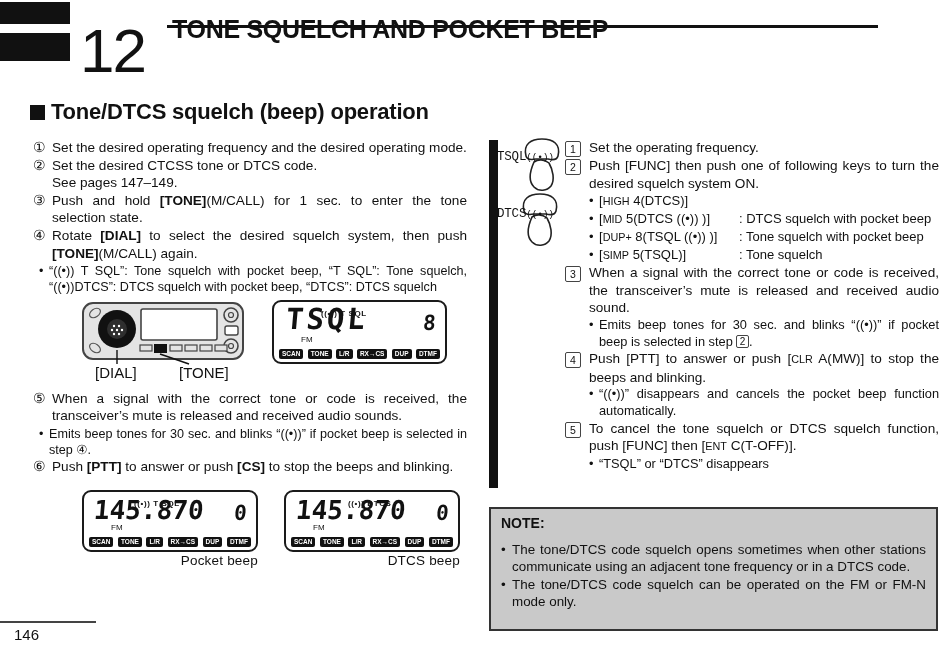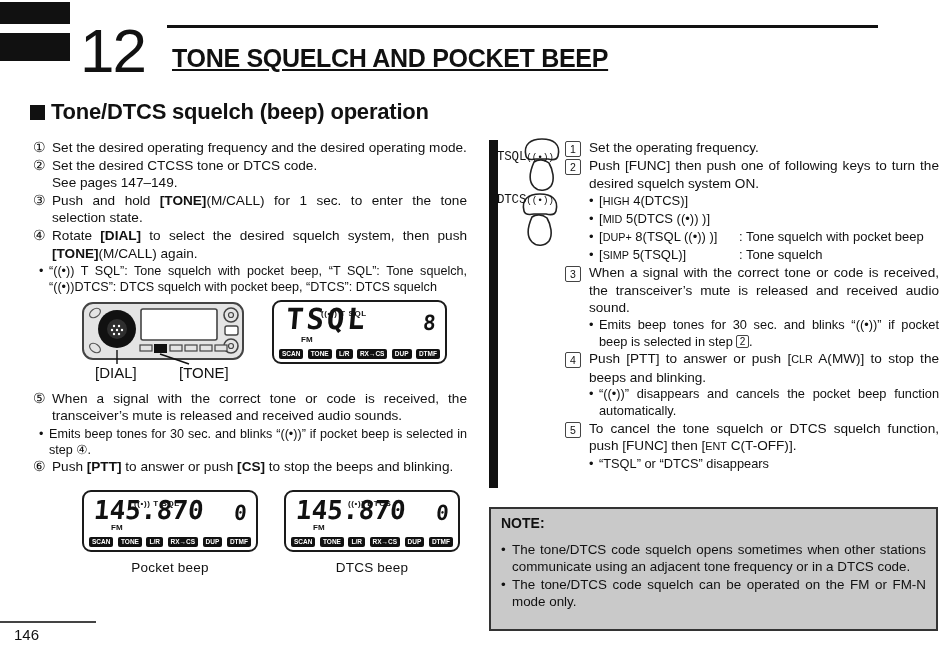--- a/index.html
+++ b/index.html
@@ -7,21 +7,21 @@
     width:950px;height:672px;position:relative;background:#ffffff;
     font-family:"Liberation Sans", sans-serif;color:#111;overflow:hidden;
     -webkit-font-smoothing:antialiased;
   }
   
   .tab{position:absolute;left:0;background:#111;}
   .tab1{top:2px;width:70px;height:22px;}
   .tab2{top:33px;width:70px;height:28px;}
   .chapter-num{position:absolute;left:80px;top:4px;font-size:62px;line-height:1;font-weight:400;letter-spacing:-2px;margin-top:16px;}
   .header-rule{position:absolute;left:167px;top:25px;width:711px;height:3px;background:#111;}
-  .chapter-title{position:absolute;left:172px;top:44px;font-size:25px;font-weight:700;letter-spacing:-0.3px;margin:0;text-decoration:underline;}
+  .chapter-title{position:absolute;left:172px;top:15px;font-size:25px;font-weight:700;letter-spacing:-0.3px;margin:0;}
   .section-heading{position:absolute;left:30px;top:99px;font-size:22px;font-weight:700;letter-spacing:-0.2px;display:flex;align-items:center;}
   .section-square{display:inline-block;width:15px;height:15px;background:#111;margin-right:6px;}
 
   
   .left-col{position:absolute;left:33px;top:139px;width:434px;font-size:13.6px;line-height:17.6px;text-align:justify;}
   .right-steps{position:absolute;left:565px;top:139px;width:374px;font-size:13.6px;line-height:17.6px;text-align:justify;}
   .vbar{position:absolute;left:489px;top:140px;width:9px;height:348px;background:#111;}
 
   .step{display:flex;margin:0;}
   .stepnum{width:19px;flex:0 0 19px;font-size:14px;}
@@ -38,46 +38,46 @@
   .lbl-dial{left:62px;top:64px;}
   .lbl-tone{left:146px;top:64px;}
 
   .lcd{position:absolute;background:#fff;border:2px solid #1a1a1a;border-radius:9px;}
   .lcd-1{left:239px;top:0;width:171px;height:60px;}
   .lcd-ind{position:absolute;top:3px;font-size:8px;font-weight:700;letter-spacing:0.6px;white-space:nowrap;}
   .seg{font-family:"DejaVu Sans Mono", monospace;font-weight:700;transform:skewX(-5deg);}
   .lcd-main{position:absolute;left:12px;top:9px;font-size:29px;letter-spacing:3px;}
   .lcd-main-freq{position:absolute;left:10px;top:10px;font-size:26px;letter-spacing:0px;}
   .lcd-digit{position:absolute;right:9px;top:13px;font-size:21px;}
-  .lcd-mode{position:absolute;left:27px;bottom:13px;font-size:8px;font-weight:700;}
+  .lcd-mode{position:absolute;left:27px;bottom:13px;font-size:8px;font-weight:400;}
   .lcd-chips{position:absolute;left:5px;right:5px;bottom:3px;display:flex;justify-content:space-between;}
   .chip{background:#111;color:#fff;font-size:6.5px;font-weight:700;line-height:8px;padding:1px 3px;border-radius:2px;white-space:nowrap;}
 
   .bottom-figs{display:flex;gap:26px;padding-left:49px;margin-top:14px;}
   .lcd-fig{position:relative;width:176px;}
   .lcd-b{position:relative;width:172px;height:58px;background:#fff;border:2px solid #1a1a1a;border-radius:9px;}
-  .fig-caption{text-align:center;font-size:13.5px;margin-top:7px;letter-spacing:0.2px;}
+  .fig-caption{text-align:right;font-size:13.5px;letter-spacing:0.2px;}
 
   
   .rstep{display:flex;margin:0 0 0 0;}
   .rnum{flex:0 0 14px;width:14px;height:14px;line-height:14px;border:1px solid #444;font-size:10.5px;text-align:center;margin:2px 8px 0 0;border-radius:2px;}
   .rtext{flex:1;}
   .rbullet{display:flex;font-size:12.8px;line-height:16.6px;padding-left:24px;}
   .rbullet .dot{width:10px;flex:0 0 10px;}
   .rbullet .btxt{flex:1;}
   .keyrow{display:flex;font-size:13px;line-height:17px;padding-left:24px;text-align:left;}
   .keyrow .dot{width:10px;flex:0 0 10px;}
   .klabel{min-width:140px;white-space:nowrap;}
   .kdesc{flex:1;text-align:justify;}
   .sc{font-size:10.8px;}
   .boxnum{display:inline-block;border:1px solid #444;font-size:10px;line-height:11px;padding:0 2.5px;border-radius:2px;vertical-align:1px;}
   .margin-icons{position:absolute;left:496px;top:136px;width:76px;height:128px;font-family:Liberation Mono, monospace;}
   .margin-label{position:absolute;left:1px;font-size:12.5px;letter-spacing:-0.2px;white-space:nowrap;background:transparent;}
   .ml-1{top:14px;}
-  .ml-2{top:57px;}
+  .ml-2{top:71px;}
   .mini{font-size:9.5px;}
 
   
   .note-box{position:absolute;left:489px;top:507px;width:449px;height:124px;box-sizing:border-box;
             background:#c9c9c9;border:2px solid #333;padding:6px 10px 6px 10px;}
   .note-title{font-size:14px;font-weight:700;margin-bottom:10px;}
   .nb{display:flex;font-size:13.4px;line-height:17.4px;text-align:justify;}
   .nb .dot{width:11px;flex:0 0 11px;}
   .nb .btxt{flex:1;}
 
@@ -257,20 +257,21 @@
     <div class="rtext">Push [FUNC] then push one of following keys to turn the desired squelch system ON.</div>
   </div>
 
   <div class="keyrow">
     <span class="dot">•</span>
     <span class="klabel"><span>[</span><span class="sc">HIGH</span><span> 4(DTCS)]</span></span>
   </div>
   <div class="keyrow">
     <span class="dot">•</span>
     <span class="klabel"><span>[</span><span class="sc">MID</span><span> 5(DTCS ((•)) )]</span></span>
+    <span class="kdesc">: DTCS squelch with pocket beep</span>
   </div>
   <div class="keyrow">
     <span class="dot">•</span>
     <span class="klabel"><span>[</span><span class="sc">DUP+</span><span> 8(TSQL ((•)) )]</span></span>
     <span class="kdesc">: Tone squelch with pocket beep</span>
   </div>
   <div class="keyrow">
     <span class="dot">•</span>
     <span class="klabel"><span>[</span><span class="sc">SIMP</span><span> 5(TSQL)]</span></span>
     <span class="kdesc">: Tone squelch</span>

